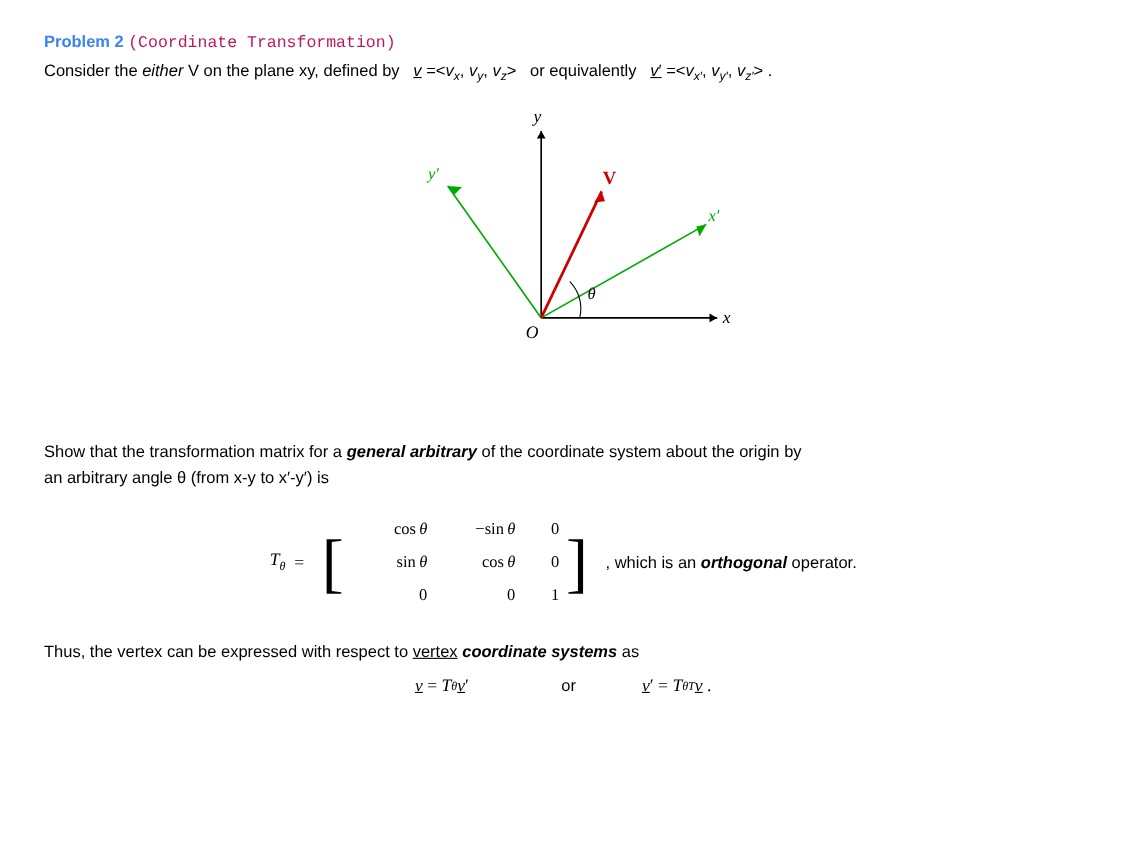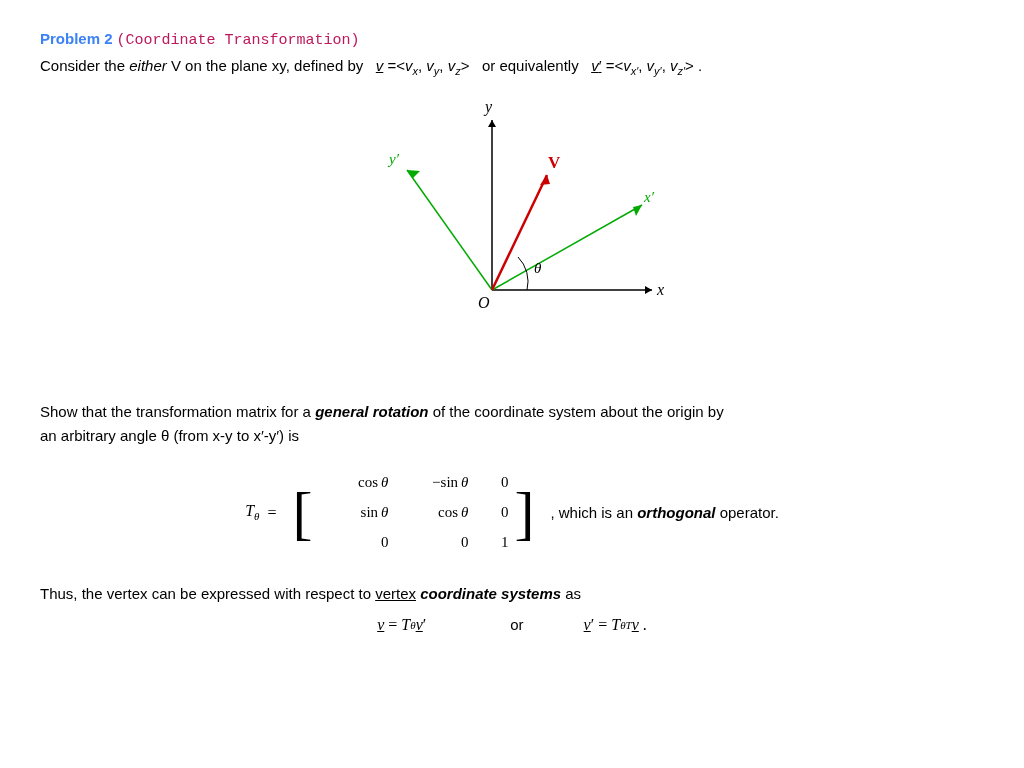--- a/index.html
+++ b/index.html
@@ -183,21 +183,21 @@
 
     <text x="196" y="78" font-family="Times New Roman" font-weight="bold" font-size="17" fill="#cc0000">V</text>
 
     <path d="M 175,200 A 35,35 0 0,0 166,167" fill="none" stroke="#000" stroke-width="1"></path>
 
     <text x="182" y="183" font-family="Times New Roman" font-style="italic" font-size="15">θ</text>
   </svg>
 </div>
 
 <div class="show-text">
-  Show that the transformation matrix for a <span class="italic" style="font-weight:bold;">general rotation</span> of the coordinate system about the origin by<br>
+  Show that the transformation matrix for a <span class="italic" style="font-weight:bold;">general arbitrary</span> of the coordinate system about the origin by<br>
   an arbitrary angle θ (from x-y to x′-y′) is
 </div>
 
 <div class="matrix-section">
   <span class="matrix-label" style="font-style:italic;">T<sub>θ</sub></span>
   <span class="matrix-equals">=</span>
   <span class="matrix-wrapper">
     <span class="bracket-left">[</span>
     <div class="matrix-grid">
       <div class="matrix-cell">cos <span class="math-theta">θ</span></div>

